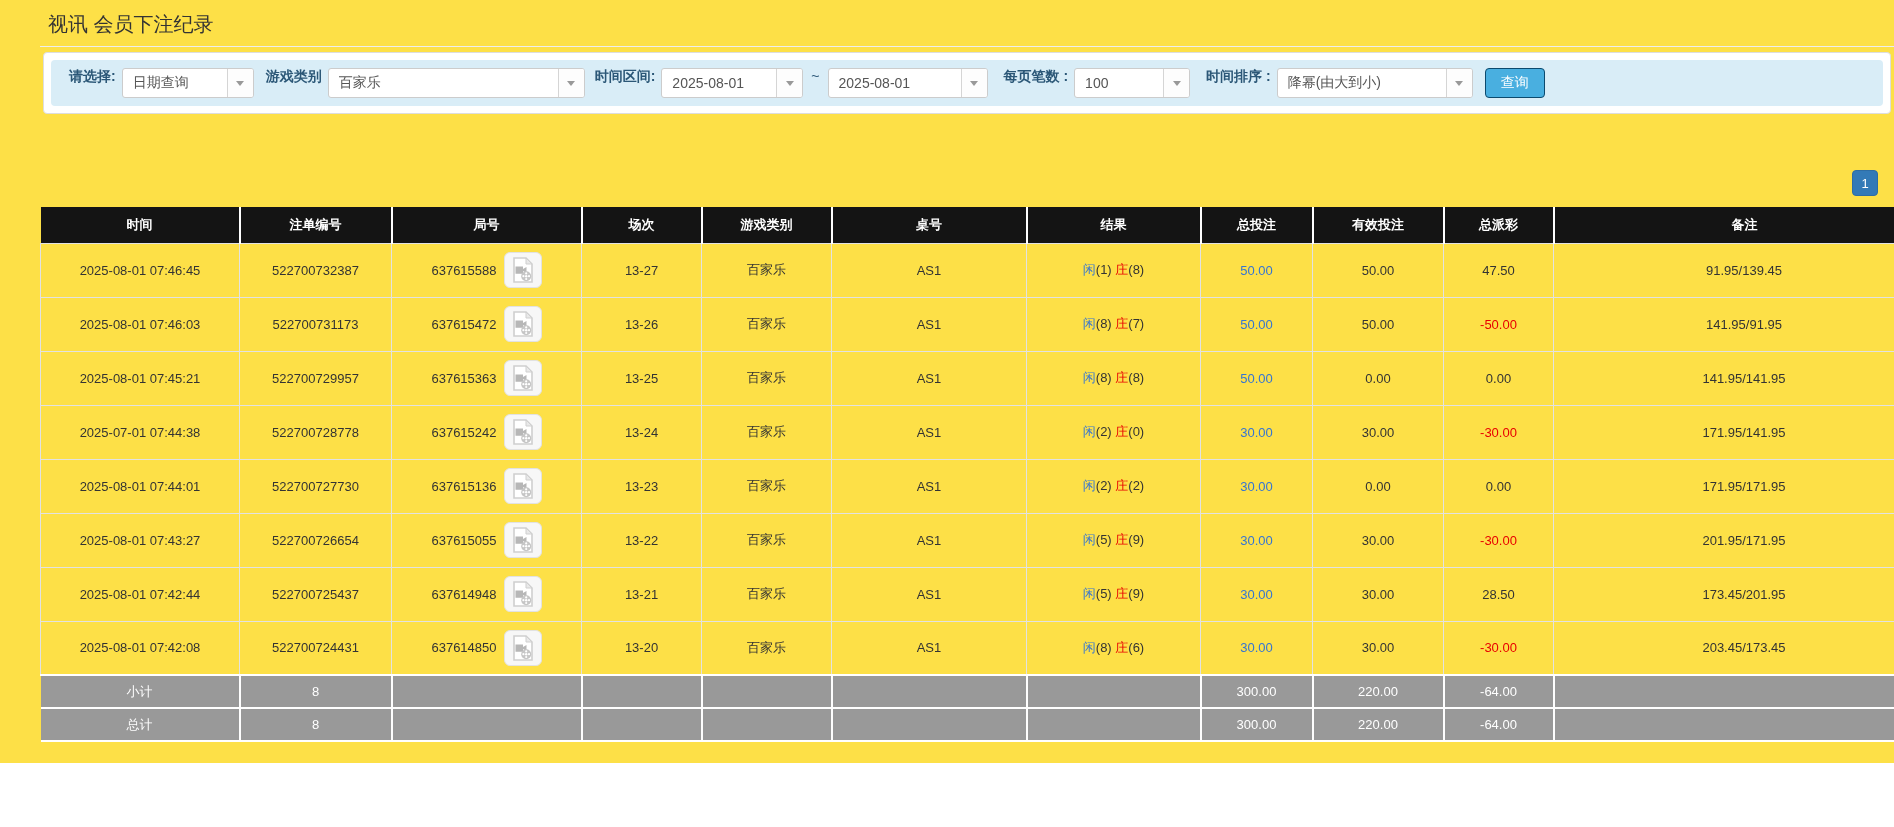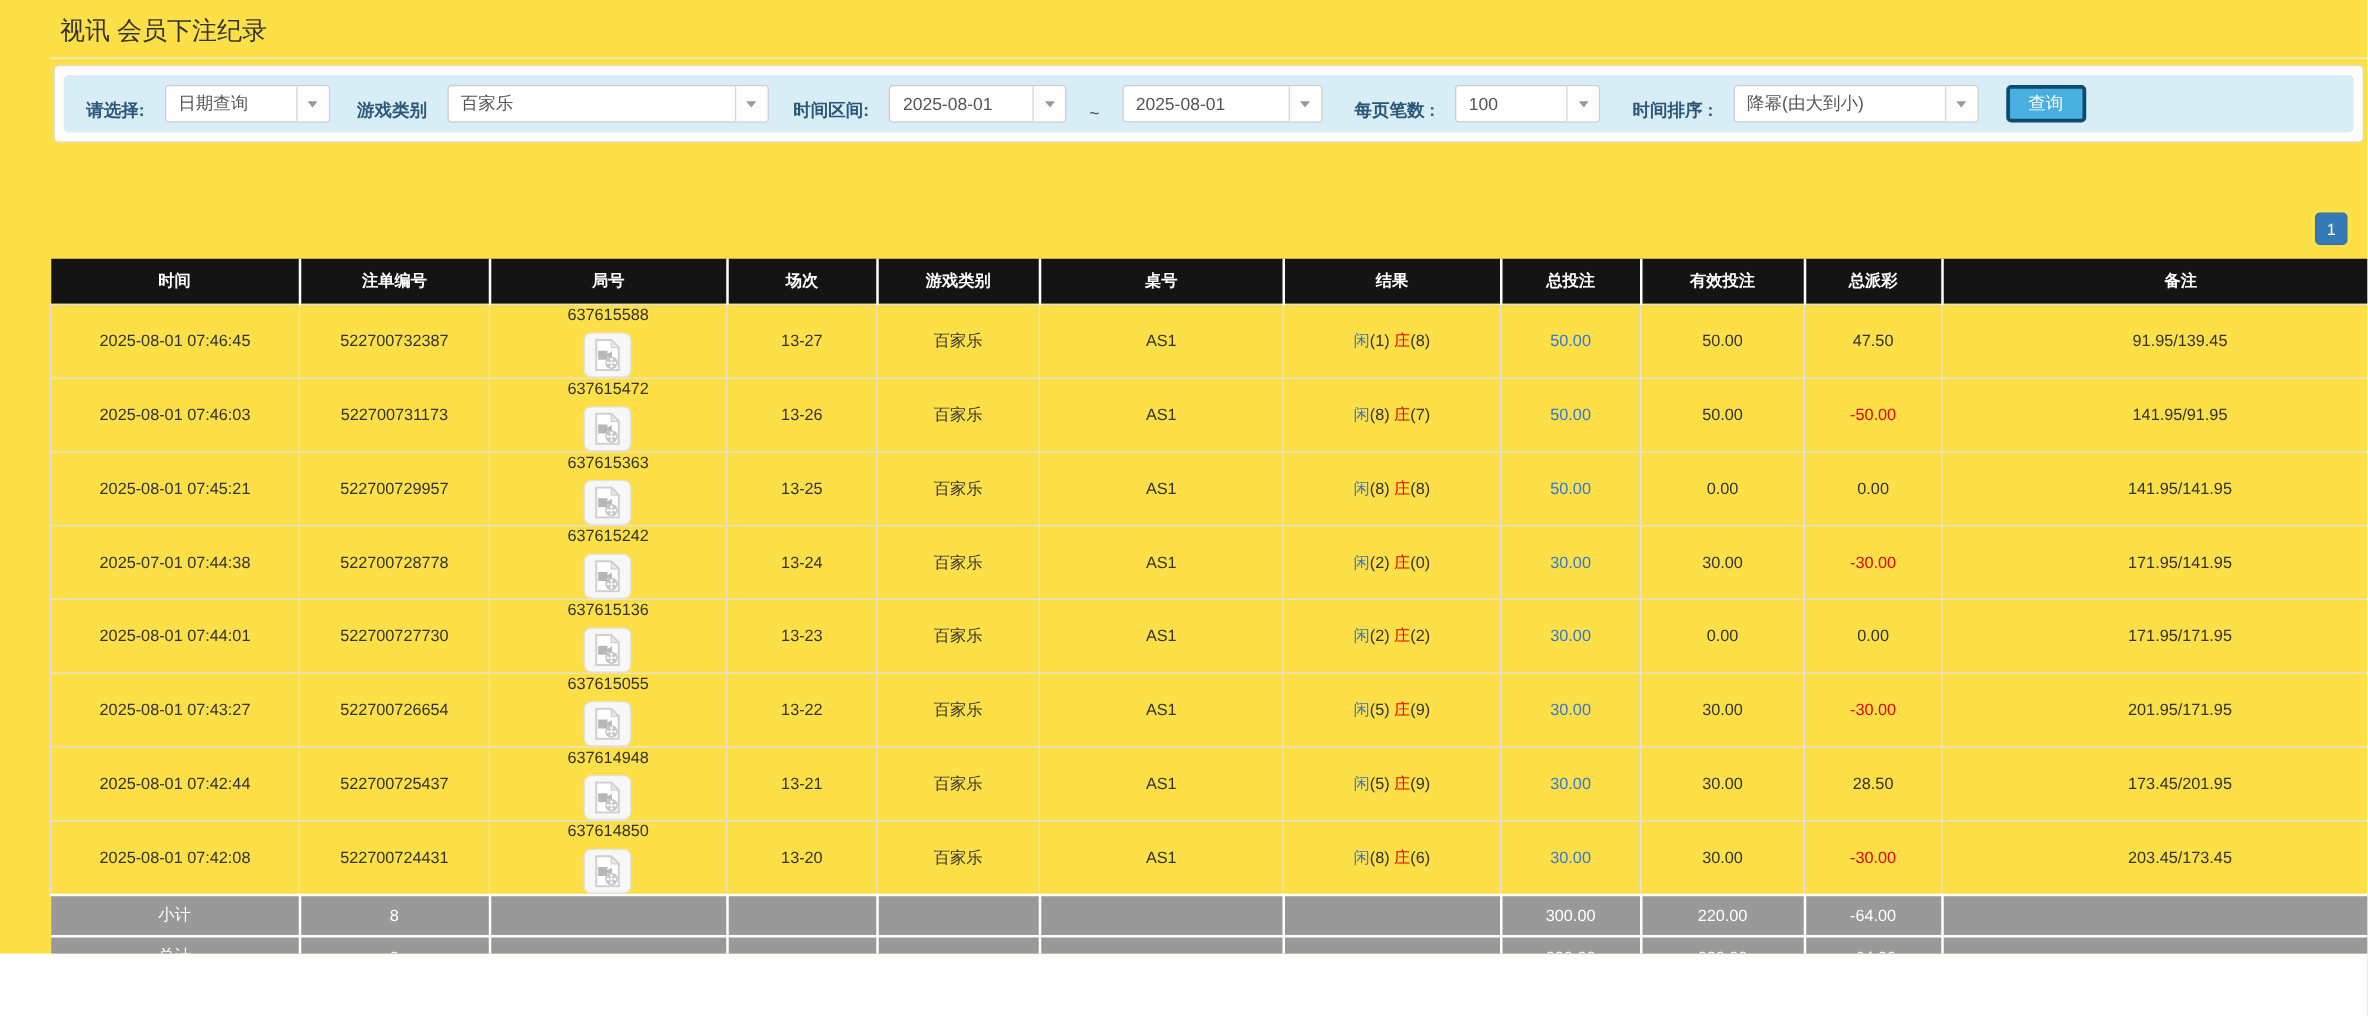--- a/index.html
+++ b/index.html
@@ -4,46 +4,46 @@
 <style>
   * { margin:0; padding:0; box-sizing:border-box; }
   html,body { background:#fff; }
   body { font-family:"Liberation Sans","DejaVu Sans",sans-serif; }
   .viewport { position:relative; width:1894px; height:763px; overflow:hidden; background:#fde047;padding-left:40px; }
 
   .title-wrap { padding:11px 8px 8px; border-bottom:1px solid #eee; }
   .page-title { font-size:20px; color:#333; font-weight:normal; }
 
   .filter-panel { margin:5px 3px 0; border:1px solid #ddd; border-radius:4px; padding:7px; background:#fff; }
-  .filter-bar { background:#d9edf7; border-radius:4px; padding:8px 14px 8px 18px; display:flex; align-items:flex-end; white-space:nowrap;gap:10px; }
+  .filter-bar { background:#d9edf7; border-radius:4px; padding:8px 14px 8px 18px; display:flex; align-items:flex-start; white-space:nowrap; }
   .f-label { font-size:14px; font-weight:bold; color:#2b5777; margin-right:6px; }
   .sel { display:inline-flex; align-items:center; height:30px; background:#fff; border:1px solid #ccc; border-radius:3px; cursor:pointer; overflow:hidden; }
   .sel-value { flex:1; padding:0 10px; font-size:14px; color:#555; text-align:left; }
   .caret-wrap { width:26px; height:30px; border-left:1px solid #d5d5d5; display:flex; align-items:center; justify-content:center; background:#fdfdfd; }
   .caret { width:0; height:0; border-left:4px solid transparent; border-right:4px solid transparent; border-top:5px solid #999; }
   .tilde { font-size:14px; color:#2b5777; margin:0 8px; }
-  .search-btn { margin-left:12px; height:30px; padding:0 15px; background:#49afe0; border:3px solid #0c4a6e; border-radius:4px; color:#fff; font-size:14px; cursor:pointer; }
+  .search-btn { margin-left:12px; height:30px; padding:0 15px; background:#49afe0; border:1px solid #0c4a6e; border-radius:4px; color:#fff; font-size:14px; cursor:pointer; }
 
   .summary { margin-top:24px; background:#dff0d8; border-top:1px solid #d6e9c6; border-bottom:1px solid #d6e9c6; padding:5px 18px; display:flex; justify-content:space-between; align-items:center; }
   .summary-left { font-size:13px; color:#3c763d; }
   .summary-right { font-size:13px; color:#e80000; }
 
   .pager { display:flex; justify-content:flex-end; margin:56px 16px 11px 0; }
   .page-btn { min-width:26px; height:26px; background:#337ab7; border:1px solid #2e6da4; border-radius:4px; color:#fff; font-size:13px; display:flex; align-items:center; justify-content:center; cursor:pointer; }
   .page-btn.bottom { position:absolute; left:1845px; top:821px; width:32px; }
 
   table.bet-table { width:1894px; table-layout:fixed; border-collapse:collapse; }
   .bet-table th { background:#141414; color:#fff; font-size:13px; font-weight:bold; height:36px; border-left:2px solid #fff; }
   .bet-table th:first-child { border-left:none; }
   .bet-table td { border:1px solid #e2e2e2; height:54px; text-align:center; font-size:13px; color:#333; }
   .bet-table tr.footer-row td { background:#999; border:2px solid #fff; height:33px; color:#fff; }
   .bet-table tr.footer-row td:first-child { border-left:none; }
   .bet-table tr.footer-row td:last-child { border-right:none; }
 
-  .round-wrap { display:inline-flex; align-items:center; gap:7px;flex-direction:column; }
+  .round-wrap { display:inline-flex; align-items:center; gap:7px; }
   .video-btn { width:38px; height:36px; background:#f7f7f7; border:1px solid #e2e2e2; border-radius:6px; display:inline-flex; align-items:center; justify-content:center; cursor:pointer; padding:0; }
   .blue-txt { color:#3575d3; }
   .red-txt { color:#e80000; }
   .bet-link { color:#3575d3; cursor:pointer; }
   td.neg { color:#e80000; }
 </style>
 </head>
 <body>
 
 <div class="viewport">

